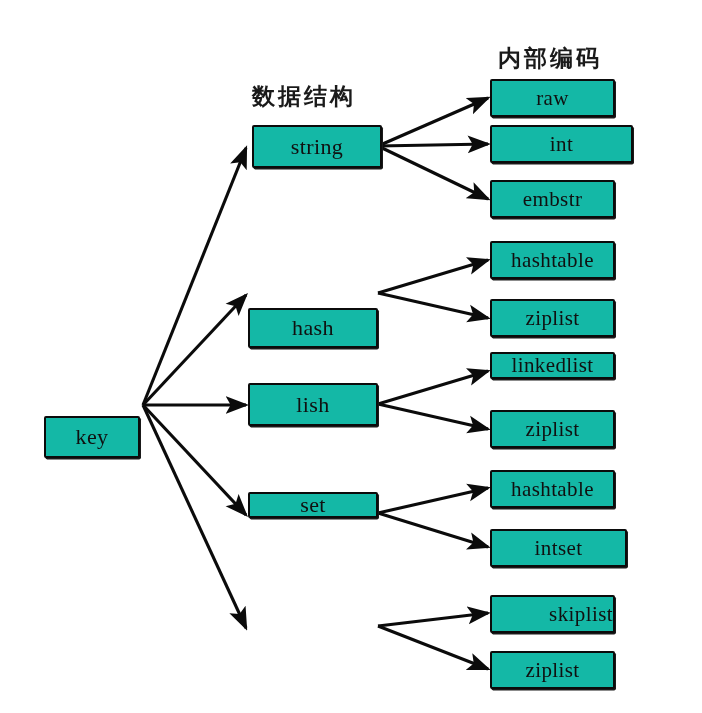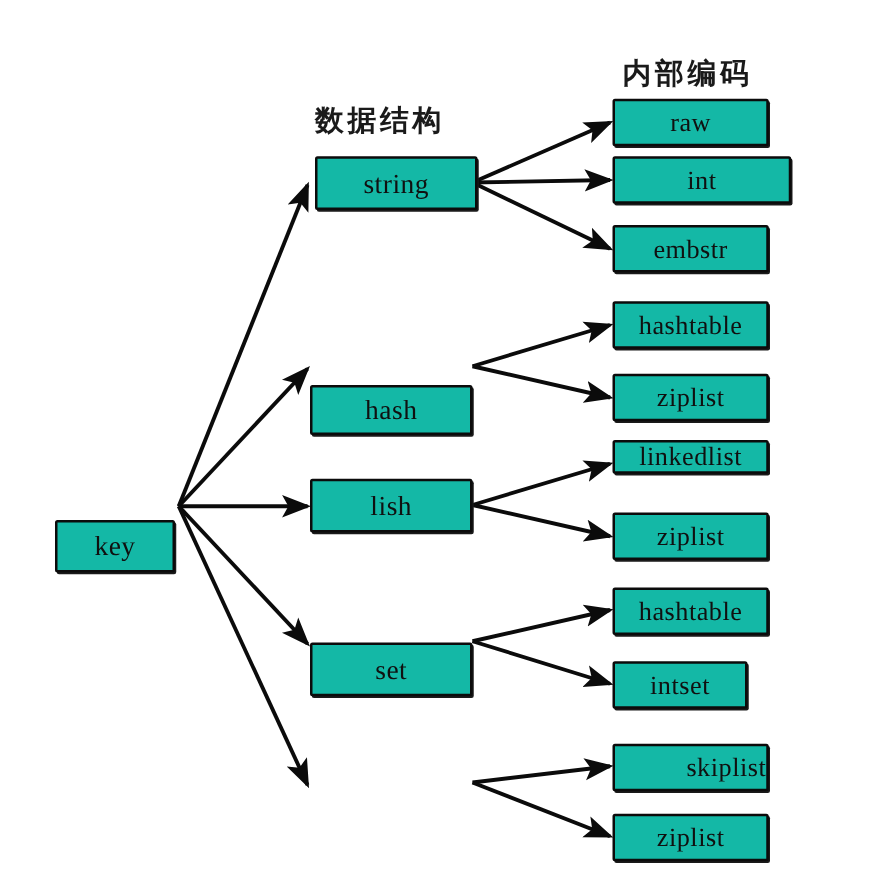--- a/index.html
+++ b/index.html
@@ -101,21 +101,21 @@
 
   <div class="node mid-node" style="left:252px; top:125px; width:130px; height:43px;">
     <span class="node-label">string</span>
   </div>
   <div class="node mid-node" style="left:248px; top:272px; width:130px; height:40px;margin-top:36px;">
     <span class="node-label">hash</span>
   </div>
   <div class="node mid-node" style="left:248px; top:383px; width:130px; height:43px;">
     <span class="node-label">lish</span>
   </div>
-  <div class="node mid-node" style="left:248px; top:492px; width:130px; height:43px;margin-top:22px;">
+  <div class="node mid-node" style="left:248px; top:492px; width:130px; height:26px;">
     <span class="node-label">set</span>
   </div>
 
   <div class="node enc-node" style="left:490px; top:79px; width:125px; height:38px;">
     <span class="node-label">raw</span>
   </div>
   <div class="node enc-node" style="left:490px; top:125px; width:143px; height:38px;">
     <span class="node-label">int</span>
   </div>
   <div class="node enc-node" style="left:490px; top:180px; width:125px; height:38px;">
@@ -132,21 +132,21 @@
   <div class="node enc-node" style="left:490px; top:352px; width:125px; height:27px;">
     <span class="node-label">linkedlist</span>
   </div>
   <div class="node enc-node" style="left:490px; top:410px; width:125px; height:38px;">
     <span class="node-label">ziplist</span>
   </div>
 
   <div class="node enc-node" style="left:490px; top:470px; width:125px; height:38px;">
     <span class="node-label">hashtable</span>
   </div>
-  <div class="node enc-node" style="left:490px; top:529px; width:108px; height:38px;">
+  <div class="node enc-node" style="left:490px; top:529px; width:137px; height:38px;">
     <span class="node-label">intset</span>
   </div>
 
   <div class="node enc-node" style="left:490px; top:595px; width:125px; height:38px;justify-content:flex-end;">
     <span class="node-label">skiplist</span>
   </div>
   <div class="node enc-node" style="left:490px; top:651px; width:125px; height:38px;">
     <span class="node-label">ziplist</span>
   </div>
 

